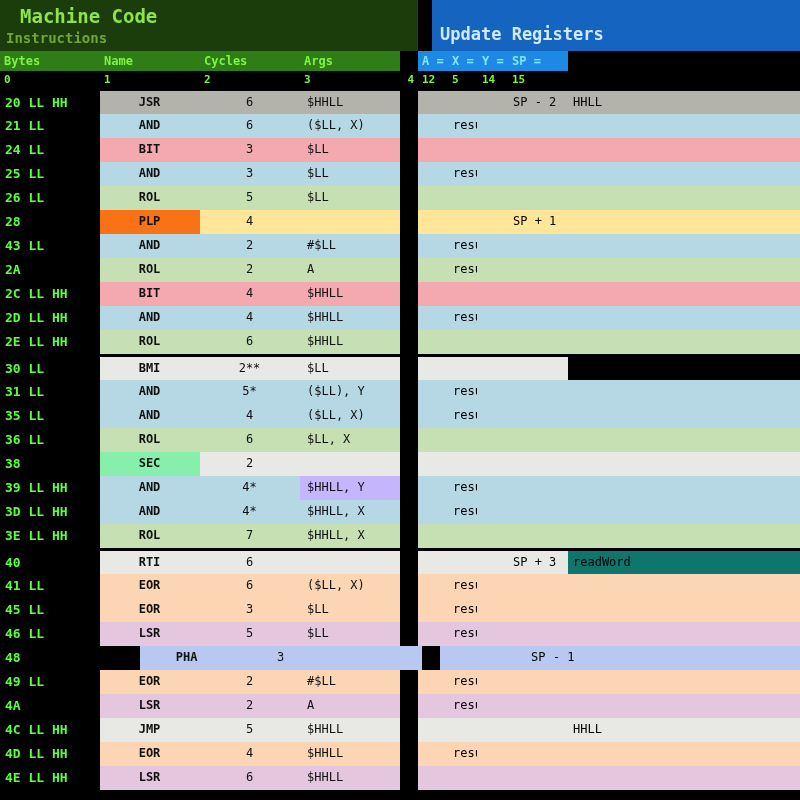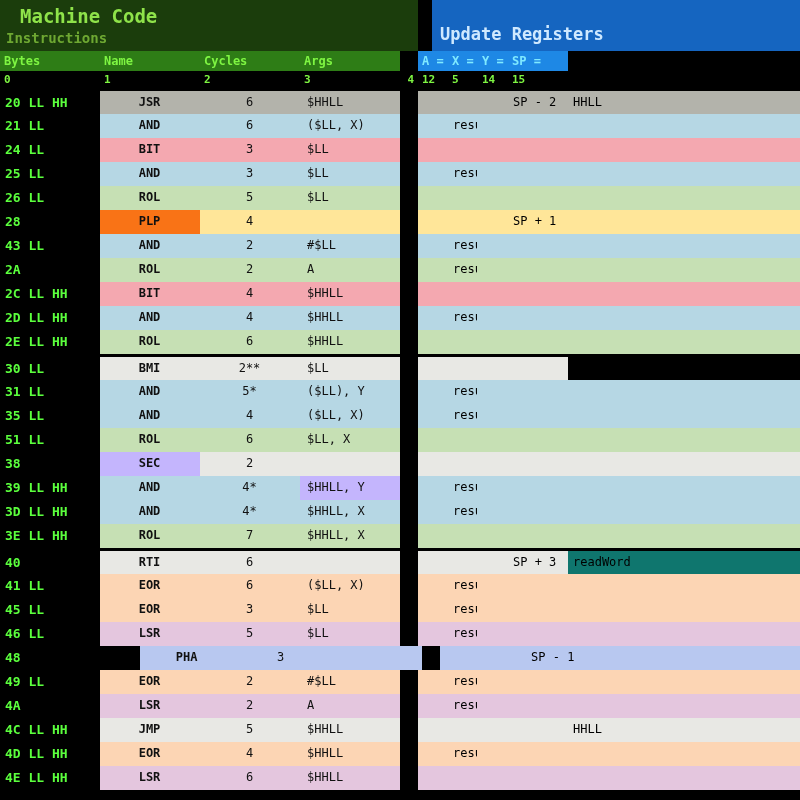--- a/index.html
+++ b/index.html
@@ -249,34 +249,34 @@
         <div class="c cycles" style="background: rgb(182, 215, 228);">4</div>
         <div class="c args" style="background: rgb(182, 215, 228);">($LL, X)</div>
         <div class="c spacer"></div>
         <div class="c a" style="background: rgb(182, 215, 228);"></div>
         <div class="c x" style="background: rgb(182, 215, 228);">result</div>
         <div class="c y" style="background: rgb(182, 215, 228);"></div>
         <div class="c sp" style="background: rgb(182, 215, 228);"></div>
         <div class="c pc" style="background: rgb(182, 215, 228);"></div>
       </div>
       <div class="row">
-        <div class="c bytes">51 LL</div>
+        <div class="c bytes">36 LL</div>
         <div class="c name" style="background: rgb(198, 224, 180);">ROL</div>
         <div class="c cycles" style="background: rgb(198, 224, 180);">6</div>
         <div class="c args" style="background: rgb(198, 224, 180);">$LL, X</div>
         <div class="c spacer"></div>
         <div class="c a" style="background: rgb(198, 224, 180);"></div>
         <div class="c x" style="background: rgb(198, 224, 180);"></div>
         <div class="c y" style="background: rgb(198, 224, 180);"></div>
         <div class="c sp" style="background: rgb(198, 224, 180);"></div>
         <div class="c pc" style="background: rgb(198, 224, 180);"></div>
       </div>
       <div class="row">
         <div class="c bytes">38</div>
-        <div class="c name" style="background: #c4b5fd;">SEC</div>
+        <div class="c name" style="background: #86efac;">SEC</div>
         <div class="c cycles" style="background: rgb(232, 232, 228);">2</div>
         <div class="c args" style="background: rgb(232, 232, 228);"></div>
         <div class="c spacer"></div>
         <div class="c a" style="background: rgb(232, 232, 228);"></div>
         <div class="c x" style="background: rgb(232, 232, 228);"></div>
         <div class="c y" style="background: rgb(232, 232, 228);"></div>
         <div class="c sp" style="background: rgb(232, 232, 228);"></div>
         <div class="c pc" style="background: rgb(232, 232, 228);"></div>
       </div>
       <div class="row">

